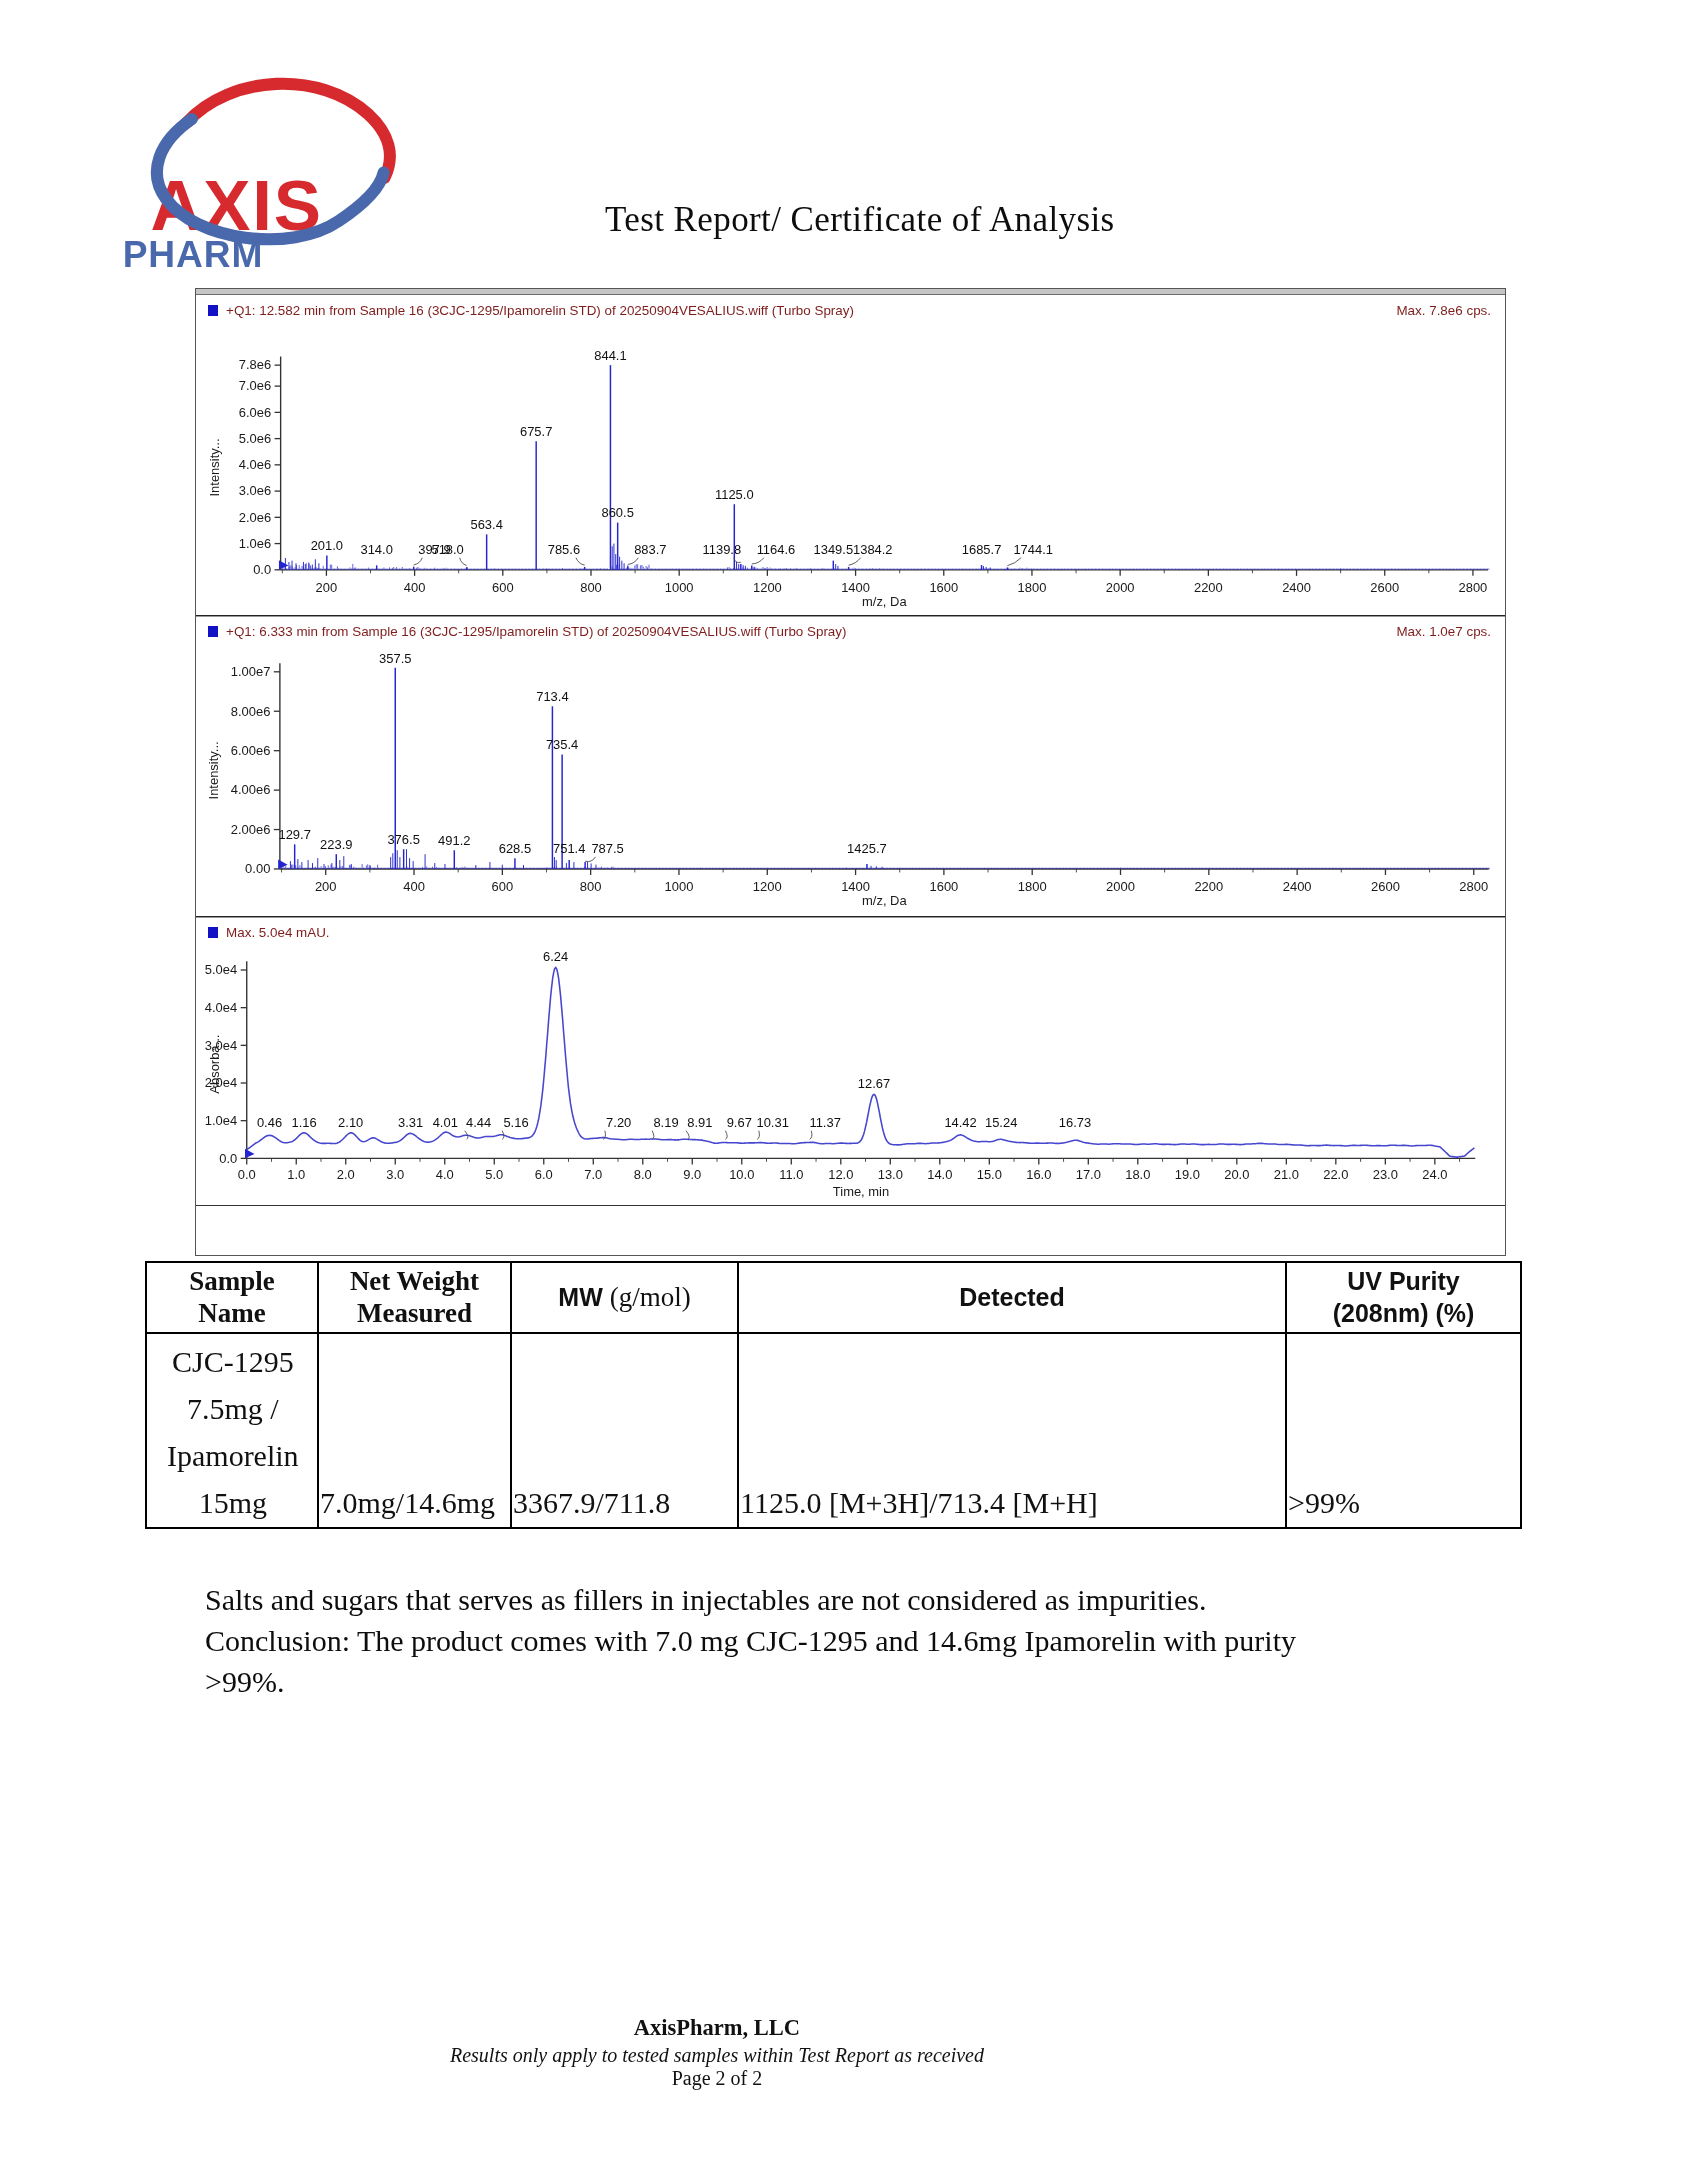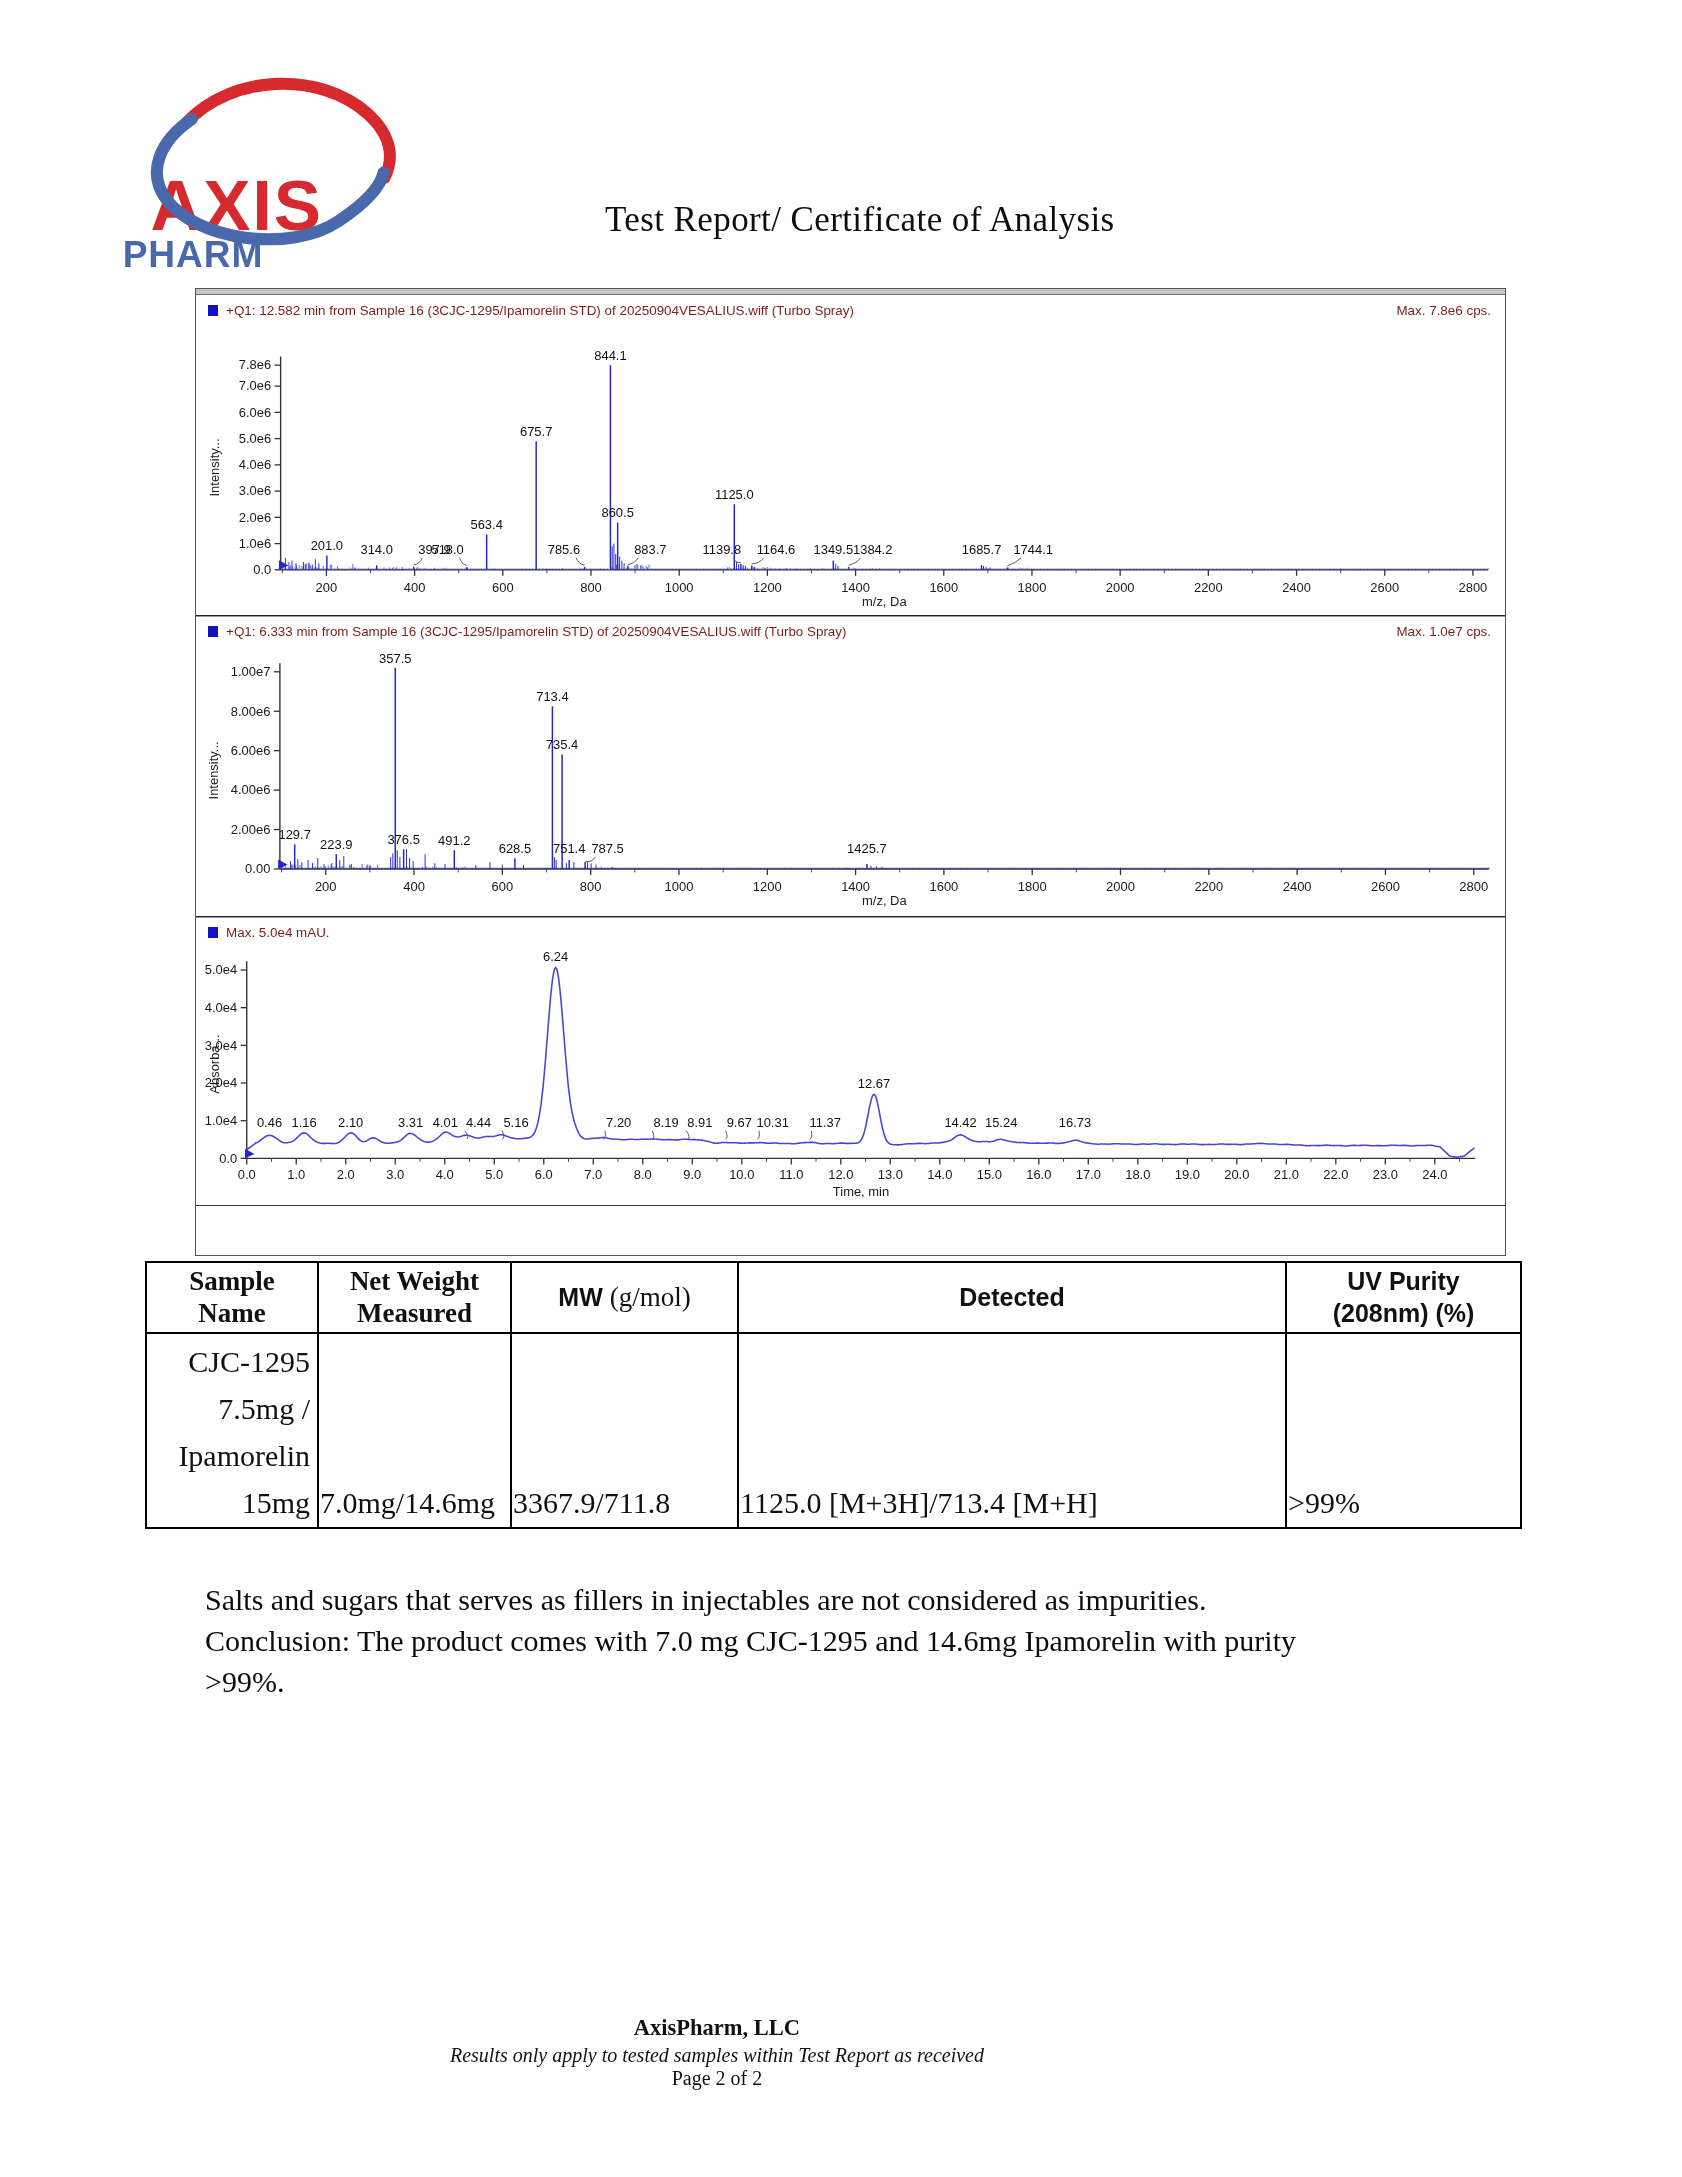--- a/index.html
+++ b/index.html
@@ -25,21 +25,21 @@
   .pk{font-family:"Liberation Sans", sans-serif;font-size:15px;fill:#111;}
 
   
   #results-table{left:145px;top:1261px;border-collapse:collapse;table-layout:fixed;}
   #results-table td,#results-table th{border:2.6px solid #000;box-sizing:border-box;}
   #results-table th{height:71px;text-align:center;vertical-align:middle;padding:1.7px 5.2px;}
   .th-serif{font-family:"Liberation Serif", serif;font-weight:bold;font-size:27px;line-height:1.15;}
   .th-sans{font-family:"Liberation Sans", sans-serif;font-weight:bold;font-size:25px;line-height:1.25;}
   .mw-unit{font-family:"Liberation Serif", serif;font-weight:normal;font-size:27px;}
   #results-table td{height:195px;font-size:30px;}
-  td.c-sample{vertical-align:top;padding:3.5px 7px 0 8.6px;line-height:47px;text-align:right;}
+  td.c-sample{vertical-align:top;padding:3.5px 7px 0 8.6px;line-height:47px;text-align:center;}
   td.c-bot{vertical-align:bottom;text-align:left;padding-bottom:7px;}
 
   
   #notes{left:205px;top:1579px;width:1262px;font-size:30px;line-height:41px;color:#0d0d0d;}
 
   
   #footer{left:0;top:2013px;width:1434px;text-align:center;color:#111;}
   #footer .company{font-weight:bold;font-size:22.5px;line-height:29px;}
   #footer .disc{font-style:italic;font-size:20px;line-height:26px;}
   #footer .disc2{font-style:italic;font-size:20px;line-height:25px;}

